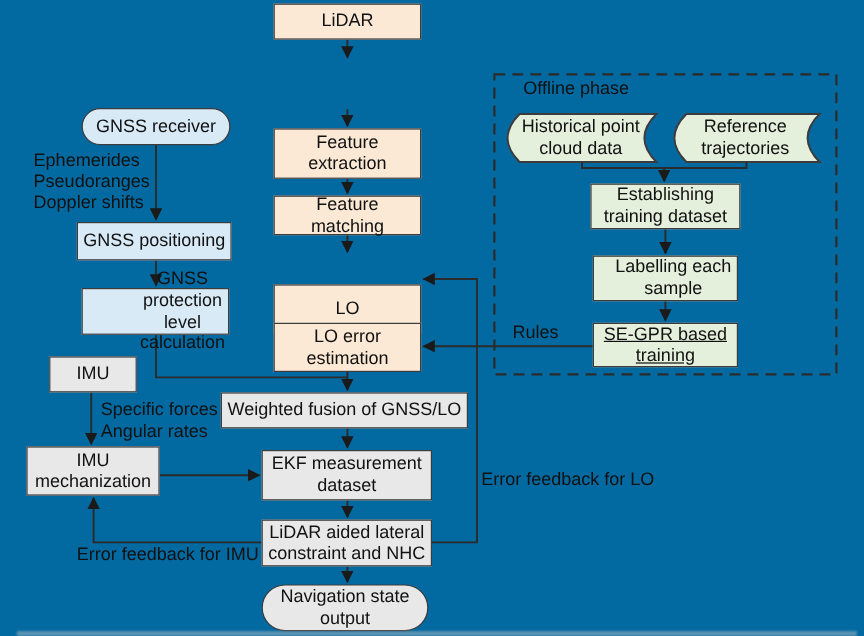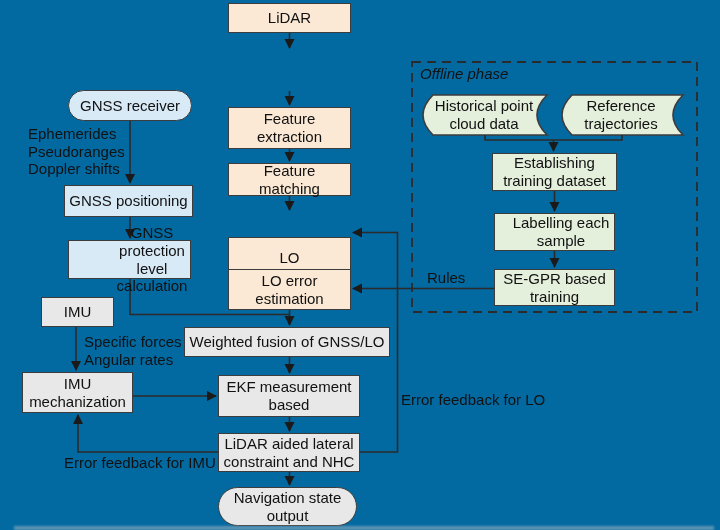--- a/index.html
+++ b/index.html
@@ -88,21 +88,21 @@
       <span>LO</span>
     </div>
   <div class="node peach" style="left:228px;top:269px;width:123px;height:41px;">
       <span style="max-width:90px;">LO error estimation</span>
     </div>
 
   <div class="node gray" style="left:184px;top:327px;width:206px;height:30px;">
       <span>Weighted fusion of GNSS/LO</span>
     </div>
   <div class="node gray" style="left:218px;top:375px;width:142px;height:42px;">
-      <span style="max-width:135px;">EKF measurement based</span>
+      <span style="max-width:135px;">EKF measurement dataset</span>
     </div>
   <div class="node gray" style="left:218px;top:433px;width:142px;height:39px;">
       <span>LiDAR aided lateral constraint and NHC</span>
     </div>
   <div class="node gray stadium-lg" style="left:218px;top:487px;width:139px;height:39px;">
       <span style="max-width:120px;">Navigation state output</span>
     </div>
 
   <div class="node blue stadium-sm" style="left:68px;top:90px;width:124px;height:31px;">
       <span>GNSS receiver</span>
@@ -127,24 +127,24 @@
   <div class="shape-text" style="left:567px;top:95px;width:108px;height:40px;text-align:center;">
       <span>Reference trajectories</span>
     </div>
   <div class="node green" style="left:492px;top:153px;width:125px;height:38px;">
       <span style="max-width:115px;">Establishing training dataset</span>
     </div>
   <div class="node green" style="left:494px;top:213px;width:121px;height:38px;padding-left:16px;">
       <span style="max-width:100px;">Labelling each sample</span>
     </div>
   <div class="node green" style="left:494px;top:269px;width:121px;height:37px;">
-      <span style="max-width:110px;">SE-GPR based training</span>
+      <span style="max-width:110px;text-decoration:underline;">SE-GPR based training</span>
     </div>
 
-  <div class="lbl" style="left:420px;top:65px;font-style:italic;">Offline phase</div>
+  <div class="lbl" style="left:436px;top:65px;">Offline phase</div>
 
   <div class="lbl" style="left:28px;top:125px;">
     <div>Ephemerides</div>
     <div>Pseudoranges</div>
     <div>Doppler shifts</div>
   </div>
 
   <div class="lbl" style="left:84px;top:333px;">
     <div>Specific forces</div>
     <div>Angular rates</div>

